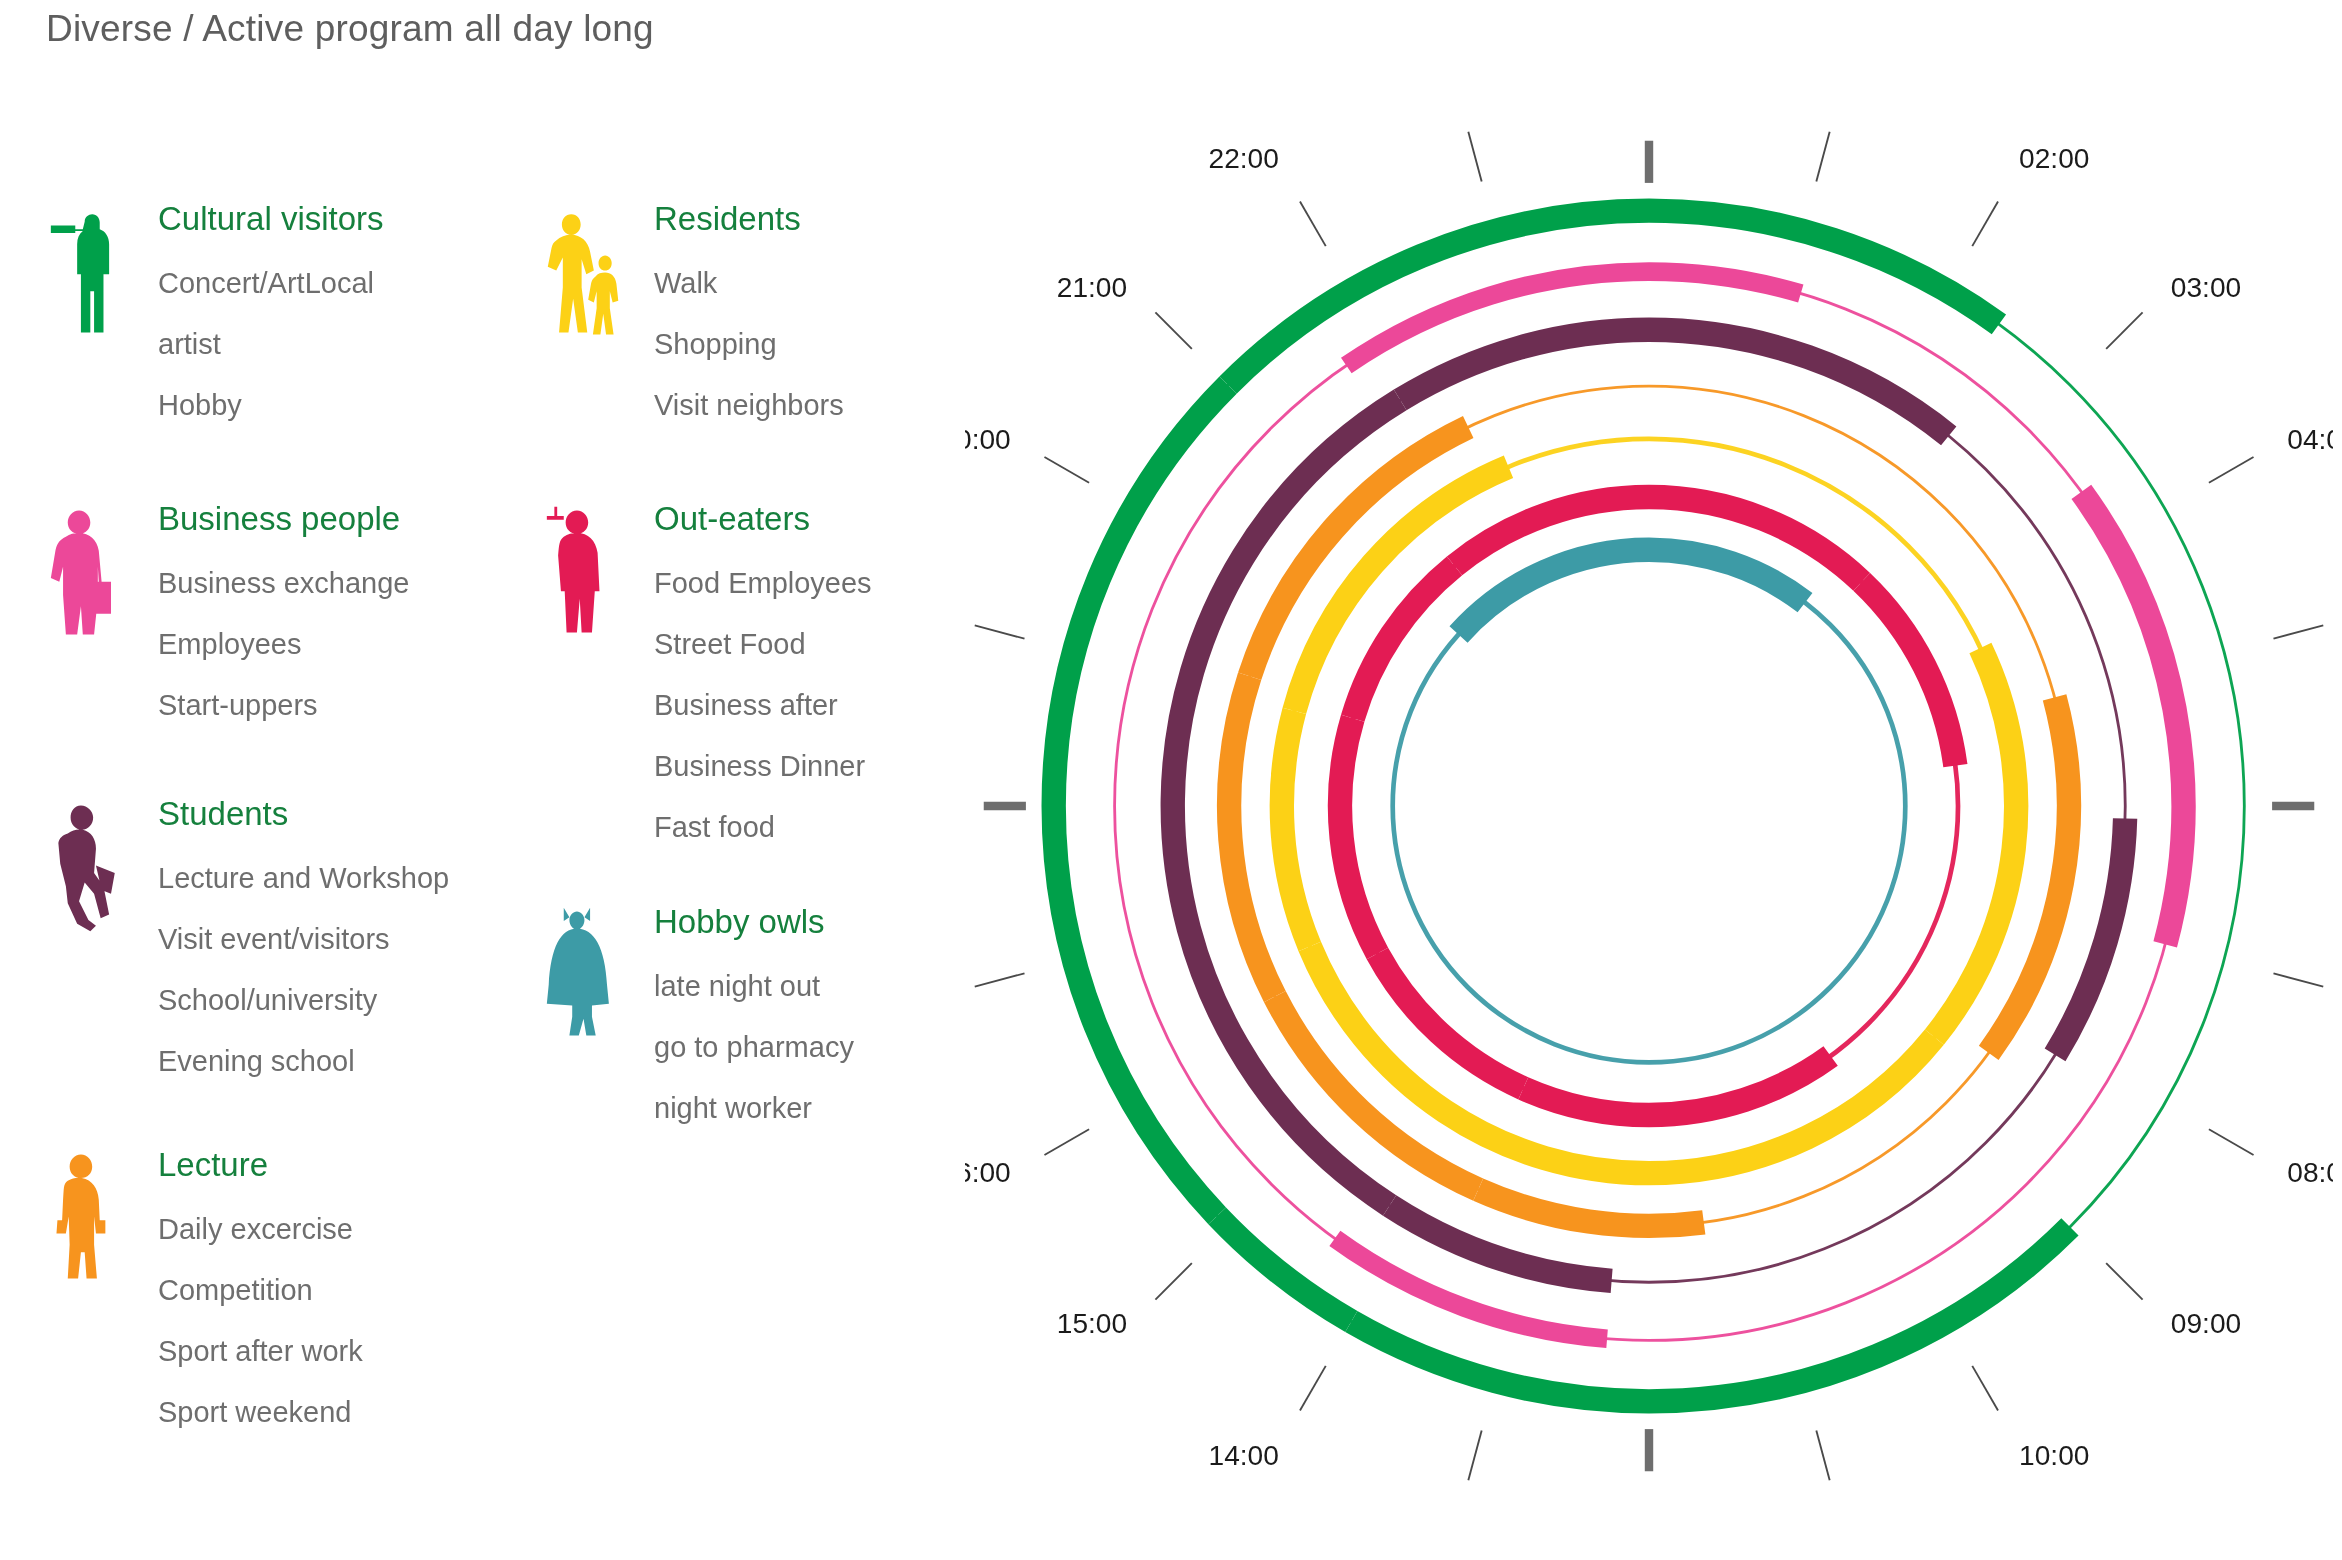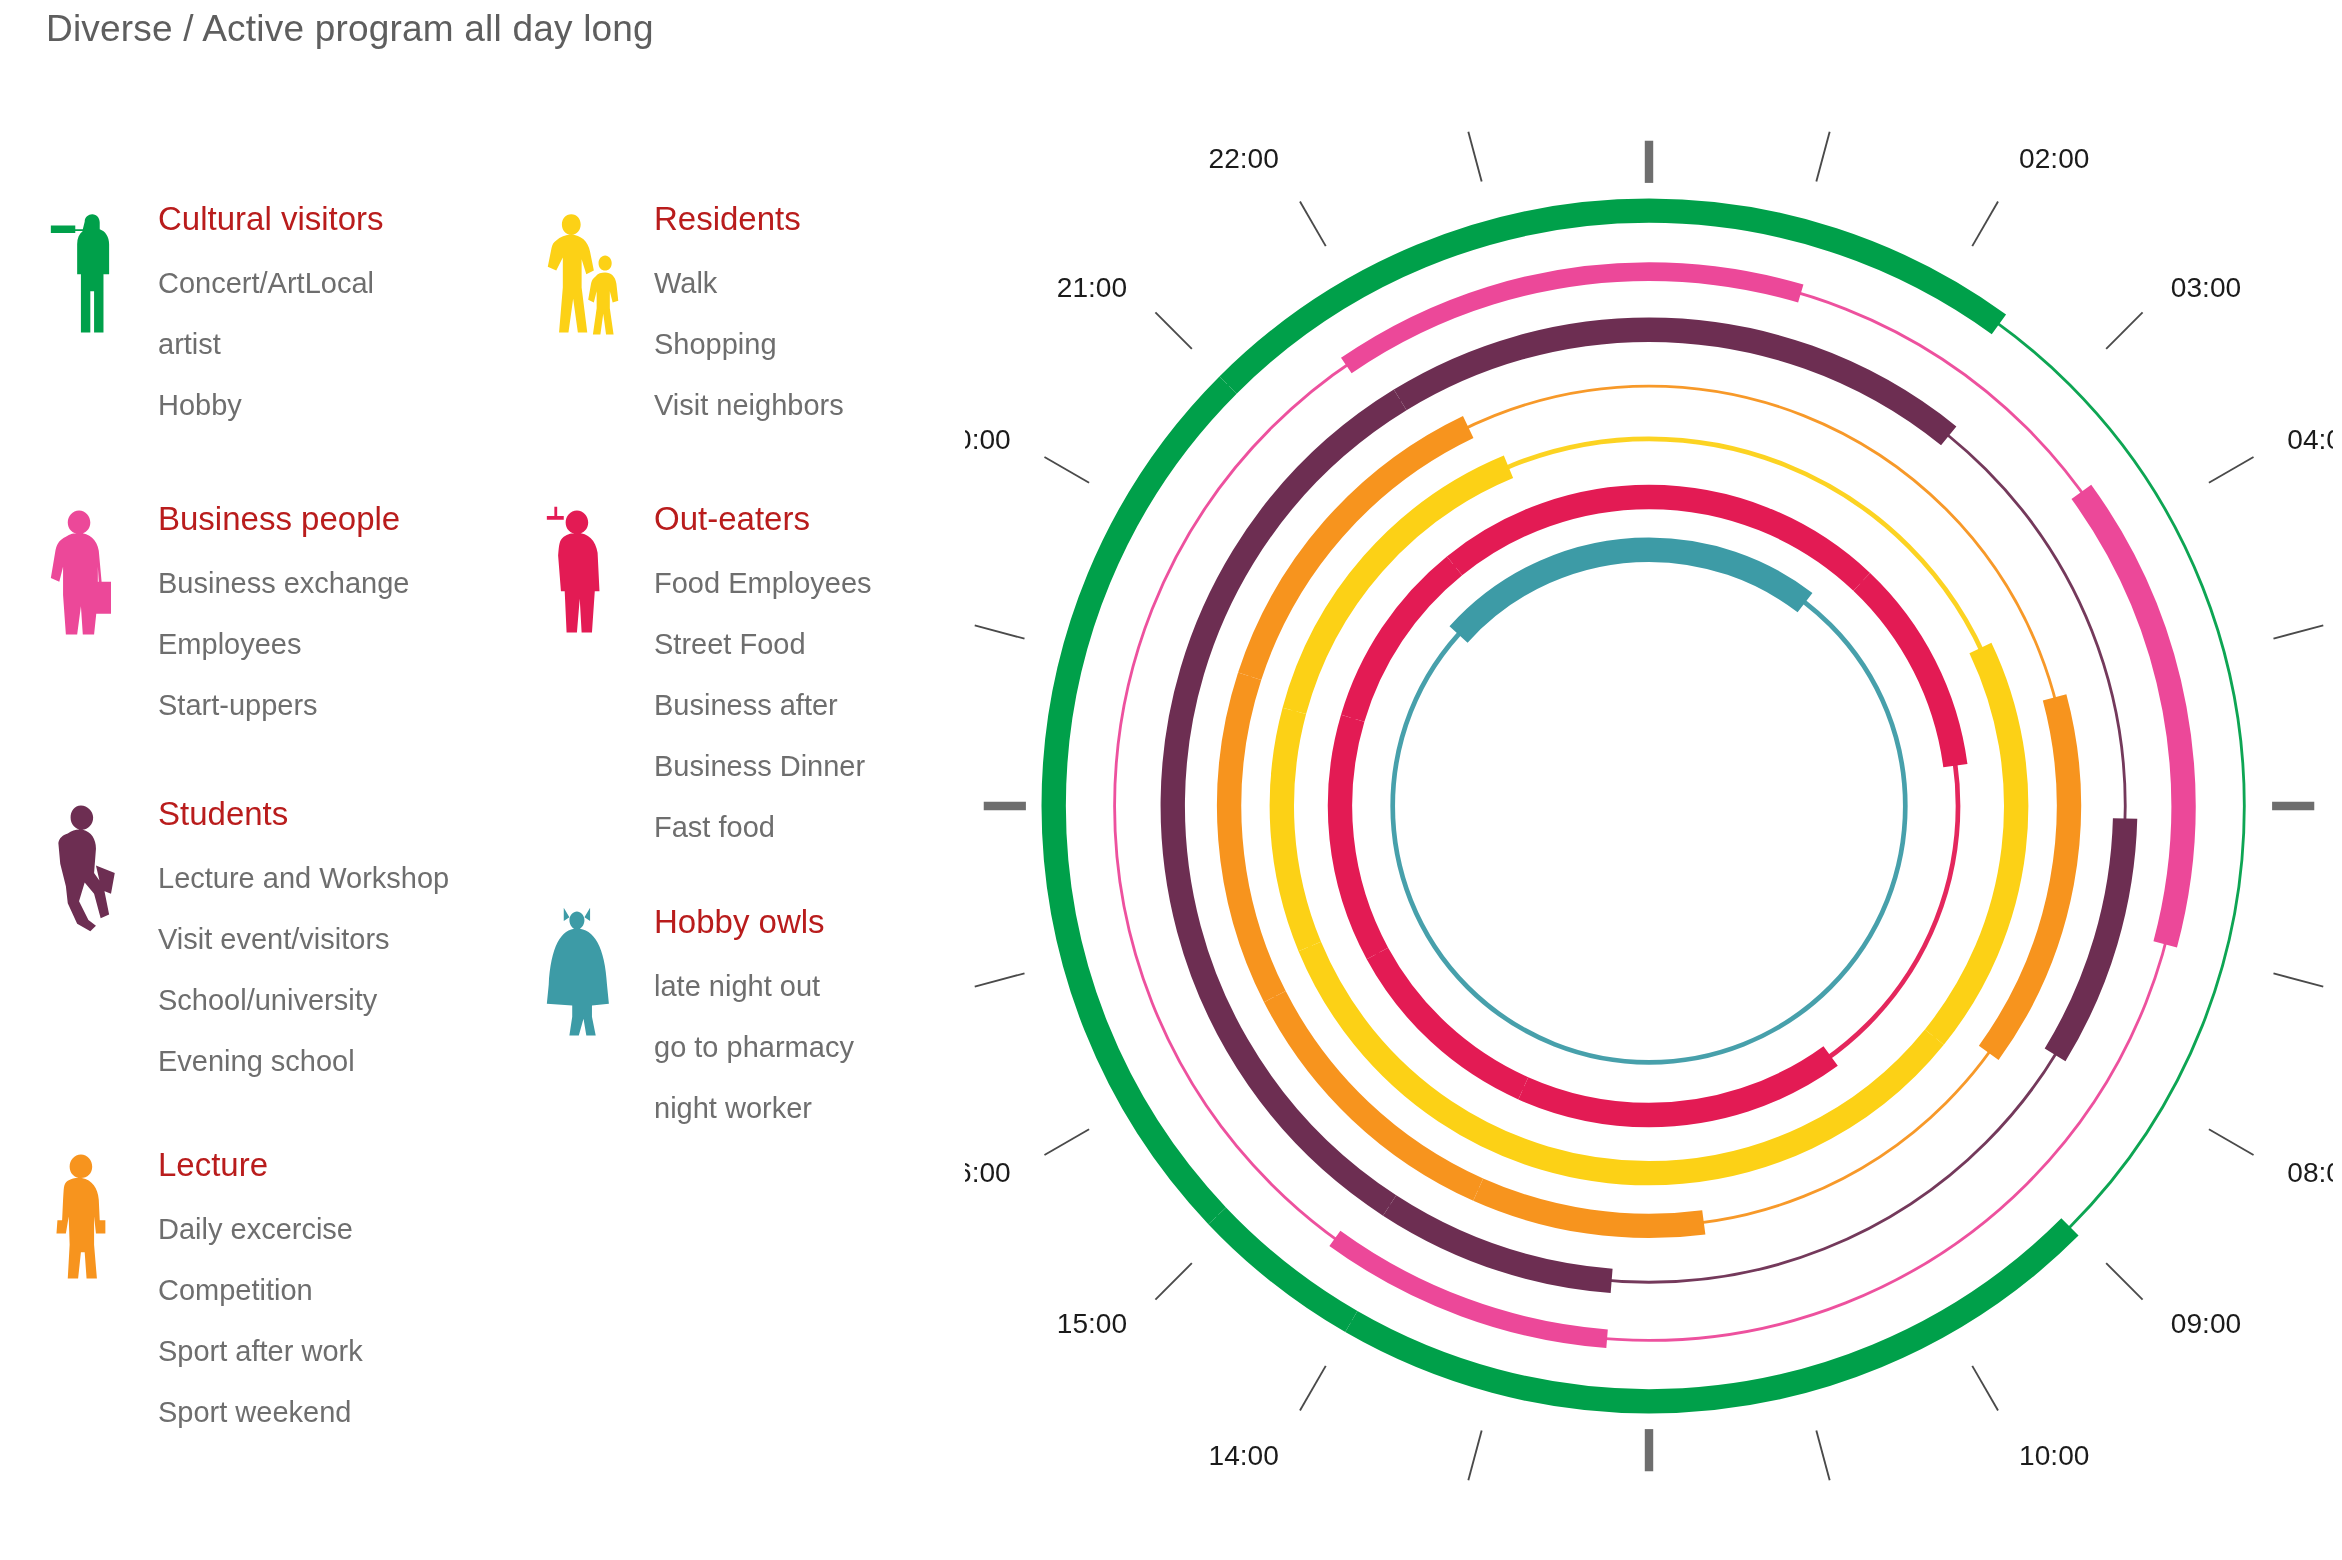--- a/index.html
+++ b/index.html
@@ -45,21 +45,21 @@
   }
   .legend-icon svg{display:block;}
   .legend-text{
     position:absolute;
     left:111px; top:0;
     width:328px;
   }
   .legend-title{
     font-size:33px;
     font-weight:400;
-    color:#b91c1c;
+    color:#15803d;
     line-height:1.1;
     margin:0 0 32px 0;
     white-space:nowrap;
   }
   .legend-item{
     font-size:29px;
     color:#6e6e6e;
     line-height:1.0;
     margin:0 0 32px 0;
     white-space:nowrap;

